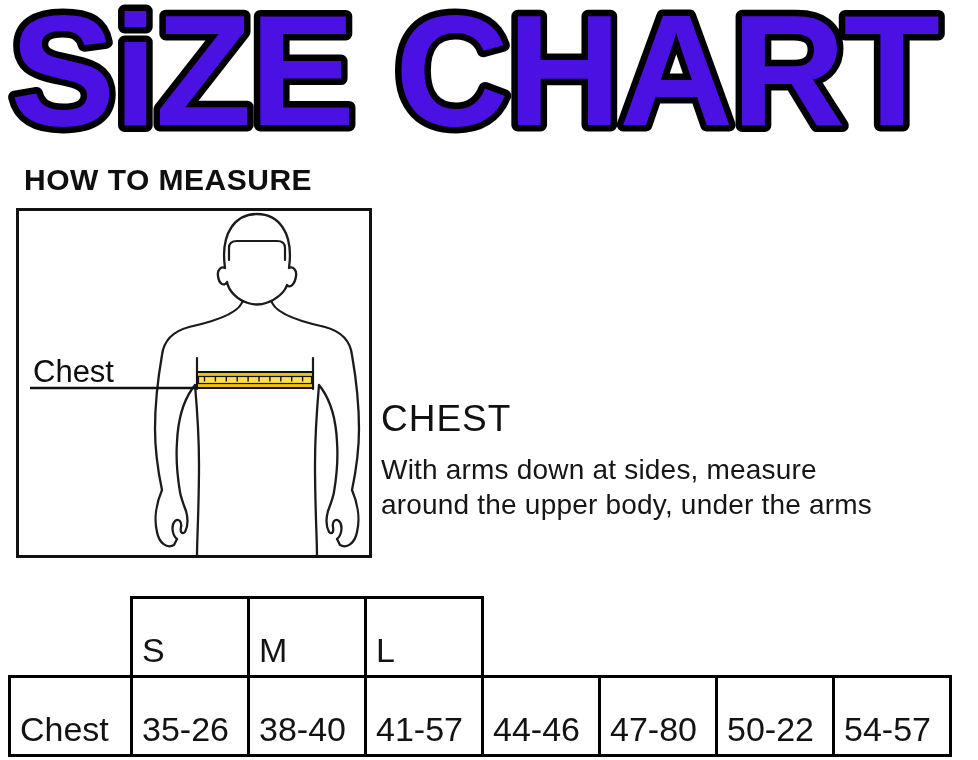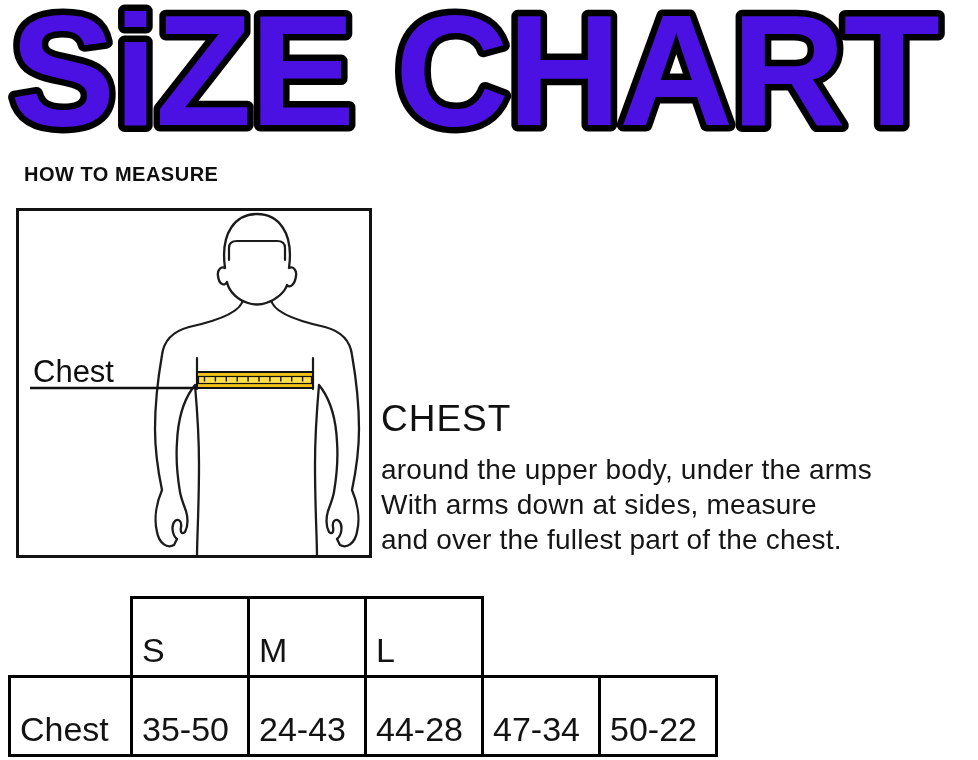--- a/index.html
+++ b/index.html
@@ -16,21 +16,21 @@
     font-size:158px;
     stroke:#000000;
     stroke-width:13px;
     stroke-linejoin:round;
     paint-order:stroke fill;
     letter-spacing:-2px;
   }
   
   .howto{
     position:absolute;left:24px;top:163px;
-    font-size:20px;font-weight:700;color:#0f0f0f;letter-spacing:0.5px;
+    font-size:30px;font-weight:700;color:#0f0f0f;letter-spacing:0.5px;
     white-space:nowrap;
   }
   
   .fig{position:absolute;left:16px;top:208px;}
   .fig .frame{fill:none;stroke:#121212;stroke-width:3px;}
   .fig .lineart{fill:#ffffff;stroke:#1b1b1b;stroke-width:2.3px;stroke-linejoin:round;stroke-linecap:round;}
   .fig .openline{fill:none;stroke:#1b1b1b;stroke-width:2.2px;stroke-linejoin:round;stroke-linecap:round;}
   .fig .tape-outer{stroke:#111111;stroke-width:2px;}
   .fig .tape-inner{stroke:#111111;stroke-width:1.2px;}
   .fig .ticks{fill:none;stroke:#111111;stroke-width:1.4px;}
@@ -143,32 +143,33 @@
            M243 169 v4.5 M253.9 169 v4.5 M264.8 169 v4.5 M275.7 169 v4.5 M286.6 169 v4.5"></path>
 
   <text class="diagram-label" x="17" y="174">Chest</text>
 
   <rect class="frame" x="1.5" y="1.5" width="353" height="347"></rect>
 </svg>
 
 <div class="chest-h">CHEST</div>
 
 <div class="chest-p">
+  <div>With arms down at sides, measure</div>
   <div>around the upper body, under the arms</div>
-  <div>With arms down at sides, measure</div>
-  <div>and over the fullest part of the chest.</div>
 </div>
 
 <div class="size-table">
   <div class="header-row">
     <div class="cell">S</div>
     <div class="cell">M</div>
     <div class="cell">L</div>
   </div>
   <div class="data-row">
     <div class="cell label">Chest</div>
-    <div class="cell">35-50</div>
-    <div class="cell">24-43</div>
-    <div class="cell">44-28</div>
-    <div class="cell">47-34</div>
+    <div class="cell">35-26</div>
+    <div class="cell">38-40</div>
+    <div class="cell">41-57</div>
+    <div class="cell">44-46</div>
+    <div class="cell">47-80</div>
     <div class="cell">50-22</div>
+    <div class="cell">54-57</div>
   </div>
 </div>
 
 </body></html>

